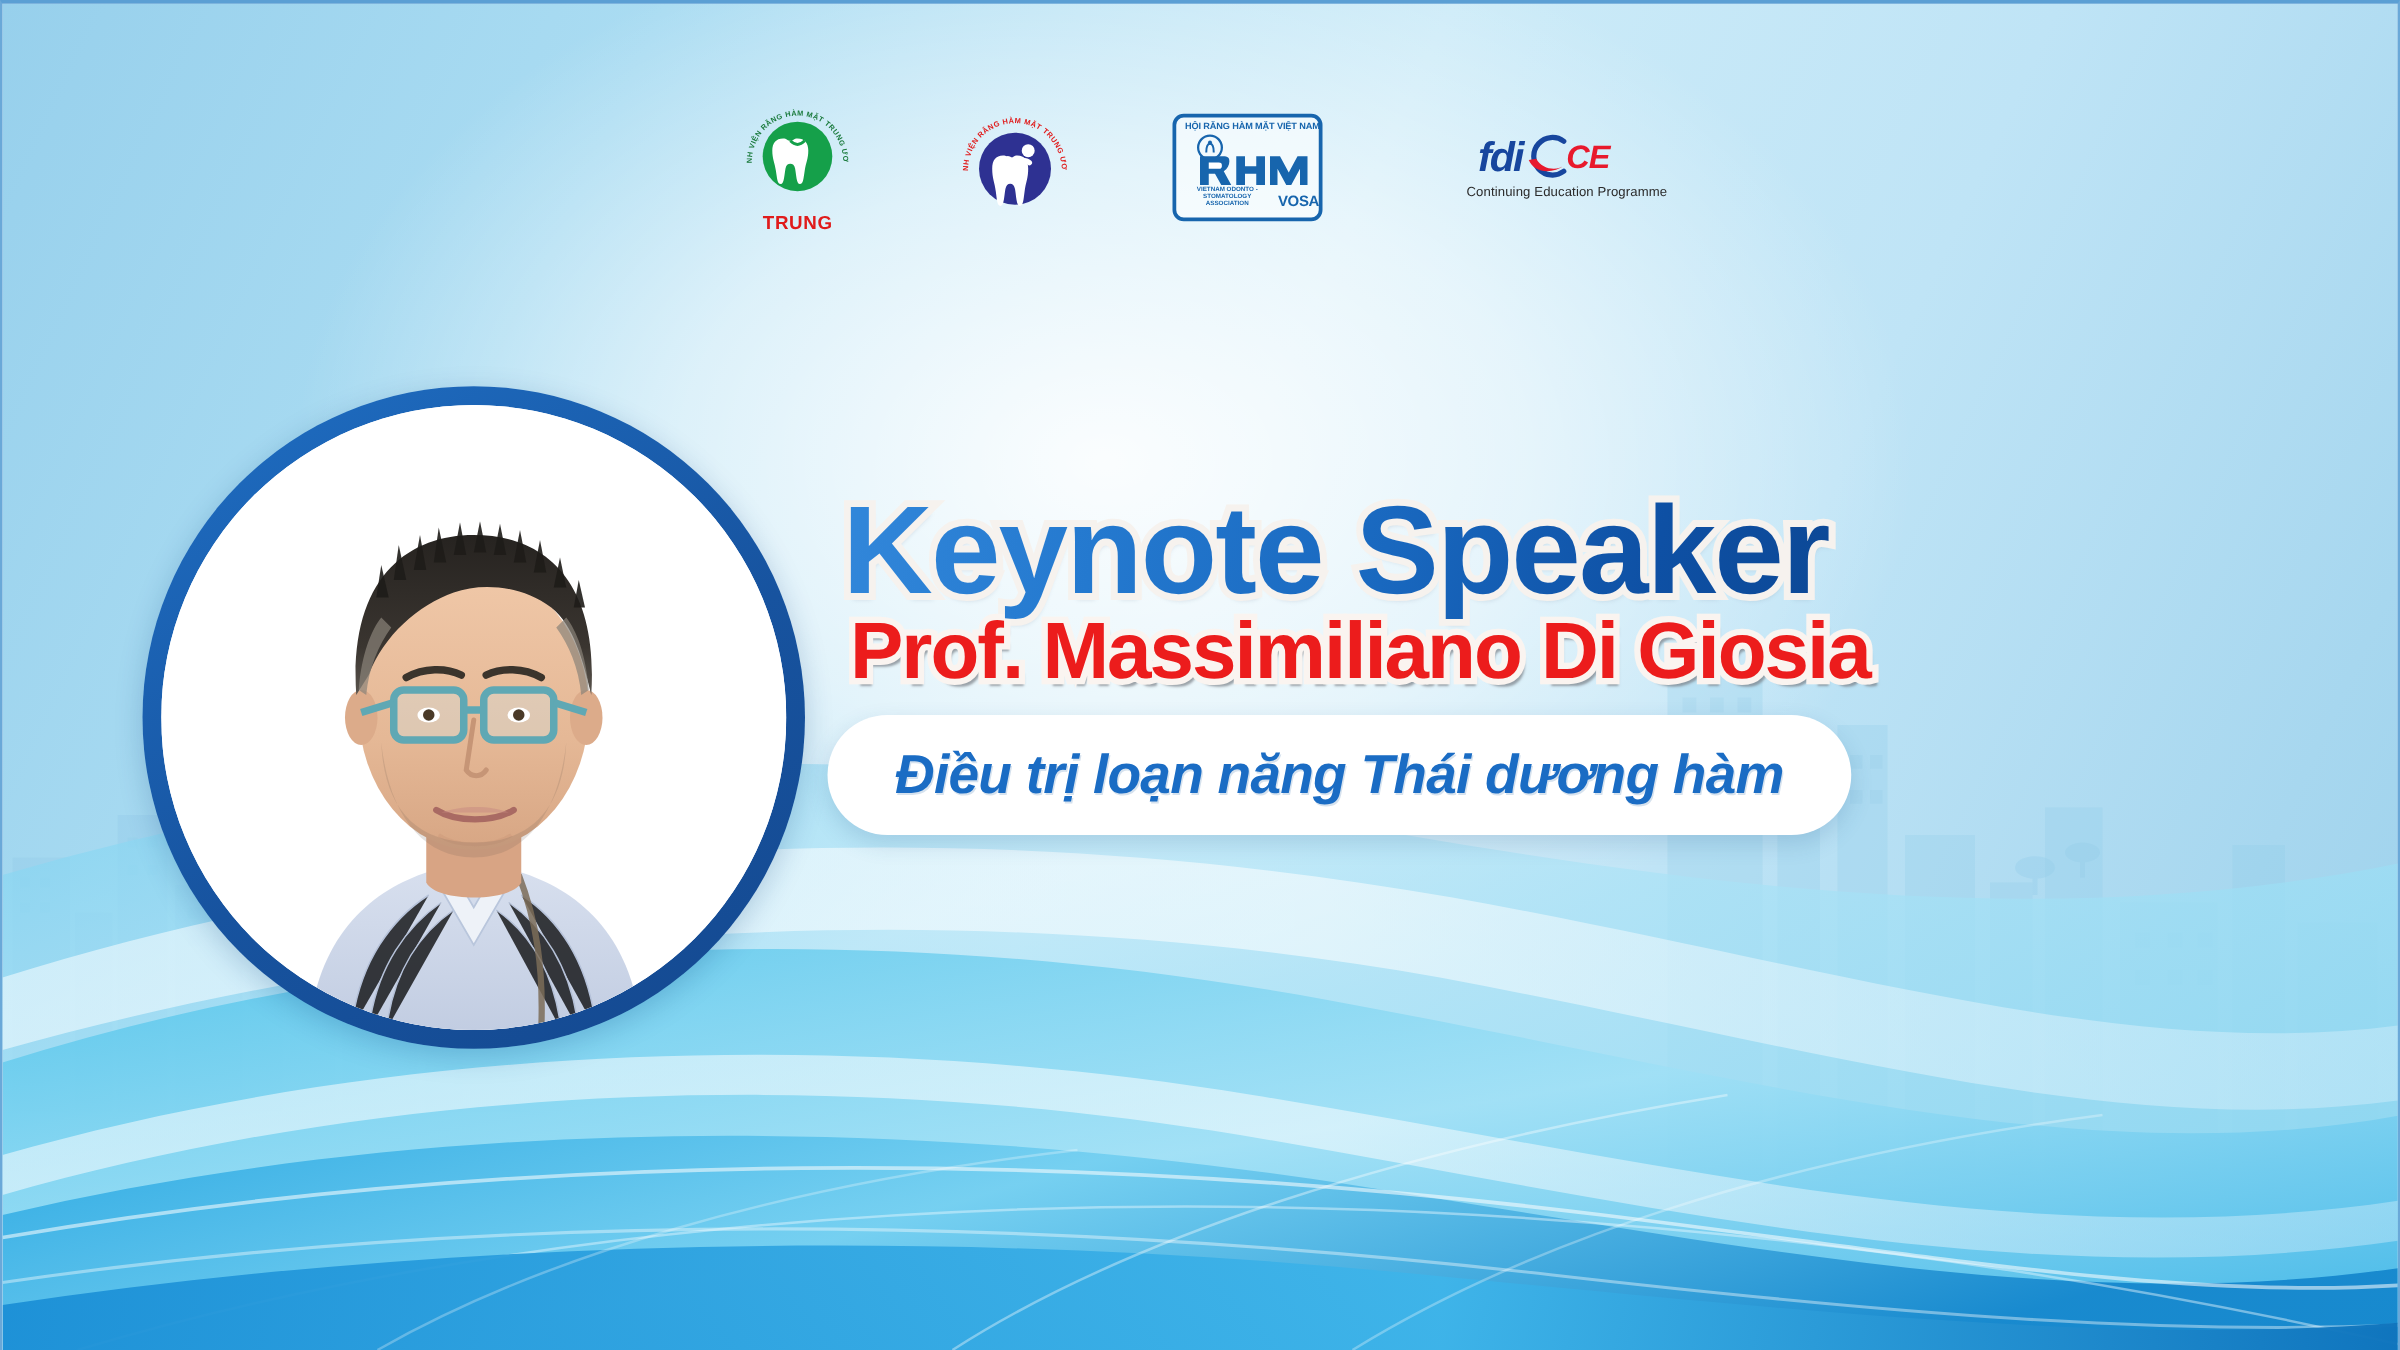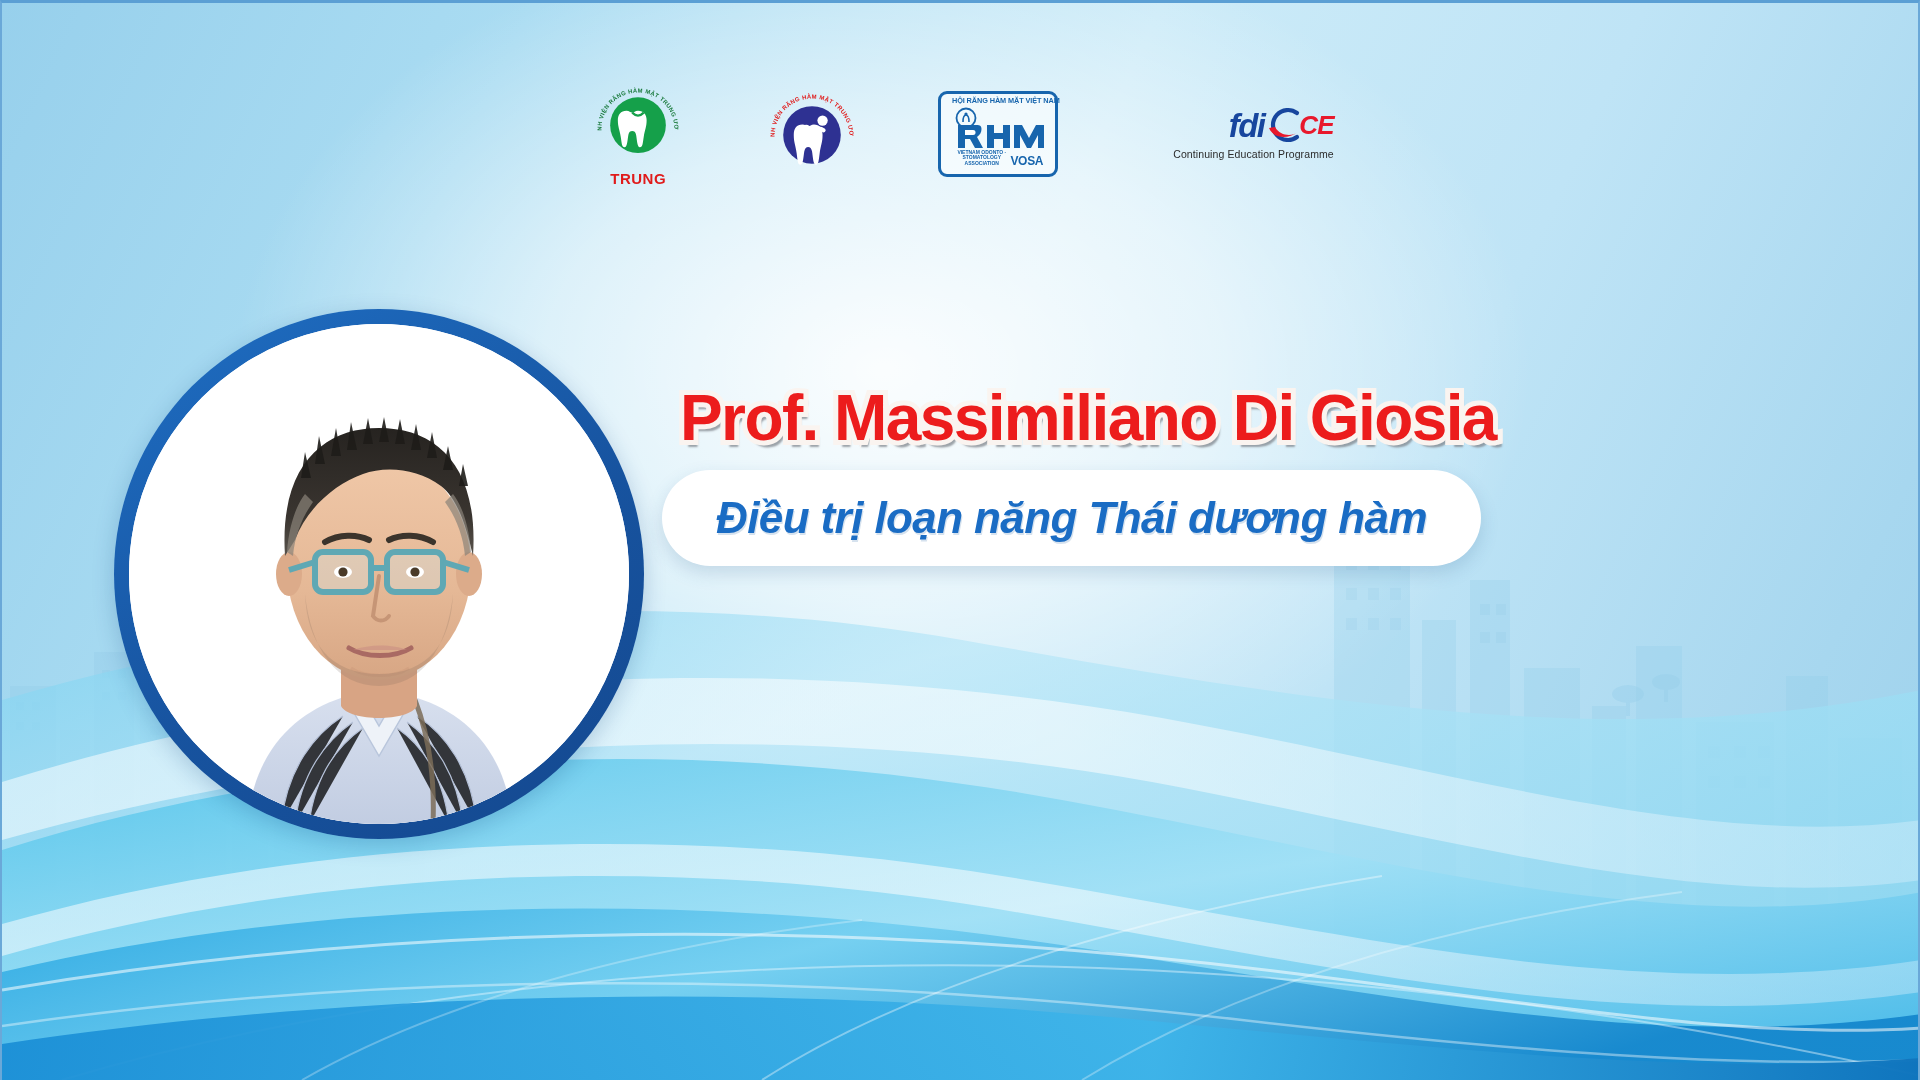--- a/index.html
+++ b/index.html
@@ -51,22 +51,22 @@
 
   
   .bvrhm-wrap{ width:96px; height:96px; position:relative; }
   .bvrhm-wrap svg{ position:absolute; inset:0; }
 
   
   .vosa-box{
     width:120px; height:86px;
     border:3px solid #1765ad; border-radius:9px;
     background:rgba(255,255,255,.55);
-    display:flex; flex-direction:column; align-items:flex-start;
-    padding:3px 12px 2px; position:relative;
+    display:flex; flex-direction:column; align-items:flex-end;
+    padding:3px 0 2px; position:relative;
   }
   .vosa-top{
     font-size:7.2px; font-weight:bold; color:#1765ad;
     letter-spacing:-.1px; line-height:1; white-space:nowrap;
     transform:scaleX(1.02);
   }
   .vosa-mid{ display:flex; align-items:center; justify-content:center; gap:1px; margin:1px 0 0; }
   .vosa-mid svg{ display:block; }
   .vosa-bot{
     display:flex; align-items:flex-end; justify-content:space-between;
@@ -75,21 +75,21 @@
   .vosa-bot-left{
     font-size:5px; font-weight:bold; color:#1765ad;
     line-height:1.15; text-align:center; flex:1;
   }
   .vosa-bot-right{
     font-size:12px; font-weight:bold; color:#1765ad;
     line-height:1; letter-spacing:-.3px;
   }
 
   
-  .fdi-wrap{ display:flex; flex-direction:column; align-items:flex-end; }
+  .fdi-wrap{ display:flex; flex-direction:column; align-items:center; }
   .fdi-row{ display:flex; align-items:center; }
   .fdi-text{
     font-size:33px; font-weight:bold; font-style:italic;
     color:#17469e; letter-spacing:-1.6px; line-height:1;
   }
   .fdi-mark{ position:relative; width:44px; height:36px; margin:0 -2px 0 -3px; }
   .fdi-mark svg{ position:absolute; inset:0; }
   .ce-text{
     font-size:26px; font-weight:bold; font-style:italic;
     color:#e8192c; letter-spacing:-.8px; line-height:1; margin-left:-4px;
@@ -454,20 +454,24 @@
         <path d="M222 344 C236 354 266 354 280 344" fill="none" stroke="#cd9a7b" stroke-width="3" opacity="0.55"></path>
 
         <path d="M176 270 C182 326 208 362 250 362 C292 362 318 326 324 270
                  C322 318 300 350 250 350 C200 350 178 318 176 270 Z" fill="#6d6155" opacity="0.18"></path>
       </svg>
     </div>
   </div>
 
   <div class="headline">
 
+    <div class="kn-title">
+      <span class="outline">Keynote Speaker</span>
+      <span class="fill">Keynote Speaker</span>
+    </div>
 
     <div class="sp-name">
       <span class="outline">Prof. Massimiliano Di Giosia</span>
       <span class="fill">Prof. Massimiliano Di Giosia</span>
     </div>
 
     <div class="topic-pill">
       <span class="topic-text">Điều trị loạn năng Thái dương hàm</span>
     </div>
 

